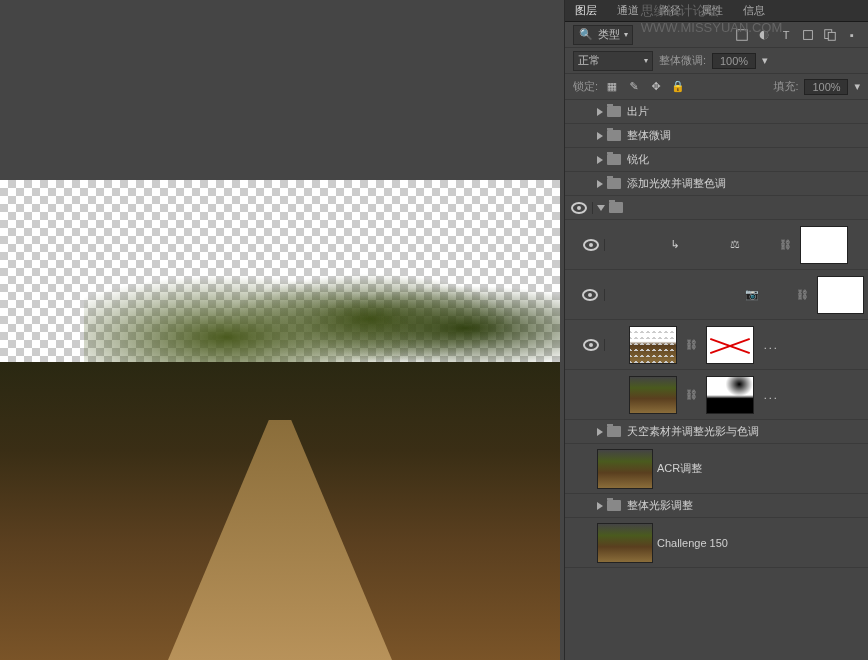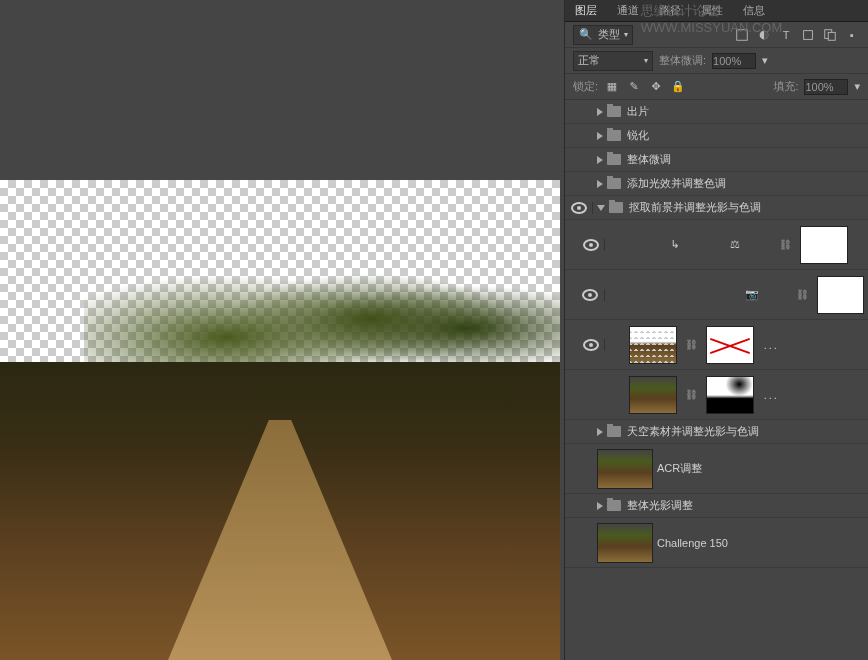--- a/index.html
+++ b/index.html
@@ -11,21 +11,21 @@
 .path{position:absolute;left:30%;right:30%;top:50%;bottom:0;background:linear-gradient(180deg,#8a6d3a,#b8925a);clip-path:polygon(45% 0,55% 0,100% 100%,0 100%)}
 .trees{position:absolute;left:15%;right:0;top:10%;height:38%;background:radial-gradient(ellipse at 30% 60%,#4a5a1e 0%,transparent 40%),radial-gradient(ellipse at 60% 50%,#3e4e18 0%,transparent 35%),radial-gradient(ellipse at 80% 55%,#2e3e10 0%,transparent 30%)}
 .panel{position:absolute;right:0;top:0;width:304px;height:660px;background:#454545;border-left:1px solid #2a2a2a}
 .tabs{display:flex;background:#323232;border-bottom:1px solid #1a1a1a;height:22px;align-items:center;padding-left:6px;gap:12px;color:#aaa}
 .tab{padding:18px 4px;cursor:pointer}
 .tab.active{color:#e0e0e0}
 .opt-row{display:flex;align-items:center;height:26px;padding:0 8px;gap:6px;color:#c0c0c0;border-bottom:1px solid #383838}
 .icon{width:16px;height:16px;display:inline-flex;align-items:center;justify-content:center;color:#bbb}
 .icon svg{width:14px;height:14px;fill:currentColor}
 .spacer{flex:1}
-.fld{width:44px;background:#333;border:1px solid #222;color:#999;padding:1px 0}
+.fld{width:44px;background:#333;border:1px solid #222;text-align:center;color:#999;padding:1px 0}
 .combo{display:flex;align-items:center;background:#3a3a3a;border:1px solid #2a2a2a;height:20px;padding:0 4px;gap:4px}
 .combo .chev{font-size:8px}
 .layers{overflow:auto;display:flex;flex-direction:column}
 .layer-row{display:flex;align-items:center;min-height:24px;color:#d0d0d0;border-bottom:1px solid #3a3a3a}
 .vis{width:28px;height:100%;display:flex;align-items:center;justify-content:center;border-right:1px solid #333;cursor:pointer}
 .vis.on::before{content:"";width:12px;height:8px;border:2px solid #ccc;border-radius:50%;display:block}
 .vis.on::after{content:"";width:4px;height:4px;background:#ccc;border-radius:50%;position:absolute}
 .vis{position:relative}
 .tri{width:0;height:0;border-left:4px solid transparent;border-right:4px solid transparent;margin:0 4px;cursor:pointer}
 .tri.closed{border-left:6px solid #aaa;border-top:4px solid transparent;border-bottom:4px solid transparent;border-right:none}
@@ -137,42 +137,41 @@
       <div class="vis"></div>
       <span class="tri closed"></span>
       <span class="folder-ic"></span>
       <span class="lname">出片</span>
     </div>
 
     <div class="layer-row">
       <div class="vis"></div>
       <span class="tri closed"></span>
       <span class="folder-ic"></span>
+      <span class="lname">整体微调</span>
+    </div>
+
+    <div class="layer-row">
+      <div class="vis"></div>
+      <span class="tri closed"></span>
+      <span class="folder-ic"></span>
       <span class="lname">锐化</span>
     </div>
 
     <div class="layer-row">
       <div class="vis"></div>
       <span class="tri closed"></span>
       <span class="folder-ic"></span>
-      <span class="lname">整体微调</span>
-    </div>
-
-    <div class="layer-row">
-      <div class="vis"></div>
-      <span class="tri closed"></span>
-      <span class="folder-ic"></span>
       <span class="lname">添加光效并调整色调</span>
     </div>
 
     <div class="layer-row">
       <div class="vis on"></div>
       <span class="tri open"></span>
       <span class="folder-ic"></span>
-      <span class="lname">抠取前景并调整光影与色调</span>
     </div>
 
     <div class="layer-row adj-row indent1">
       <div class="vis on"></div>
       <span style="width:60px"></span>
       <span class="adj-ic">↳</span>
       <span style="width:40px"></span>
       <span class="adj-ic">⚖</span>
       <span style="width:30px"></span>
       <span class="link-ic">⛓</span>

